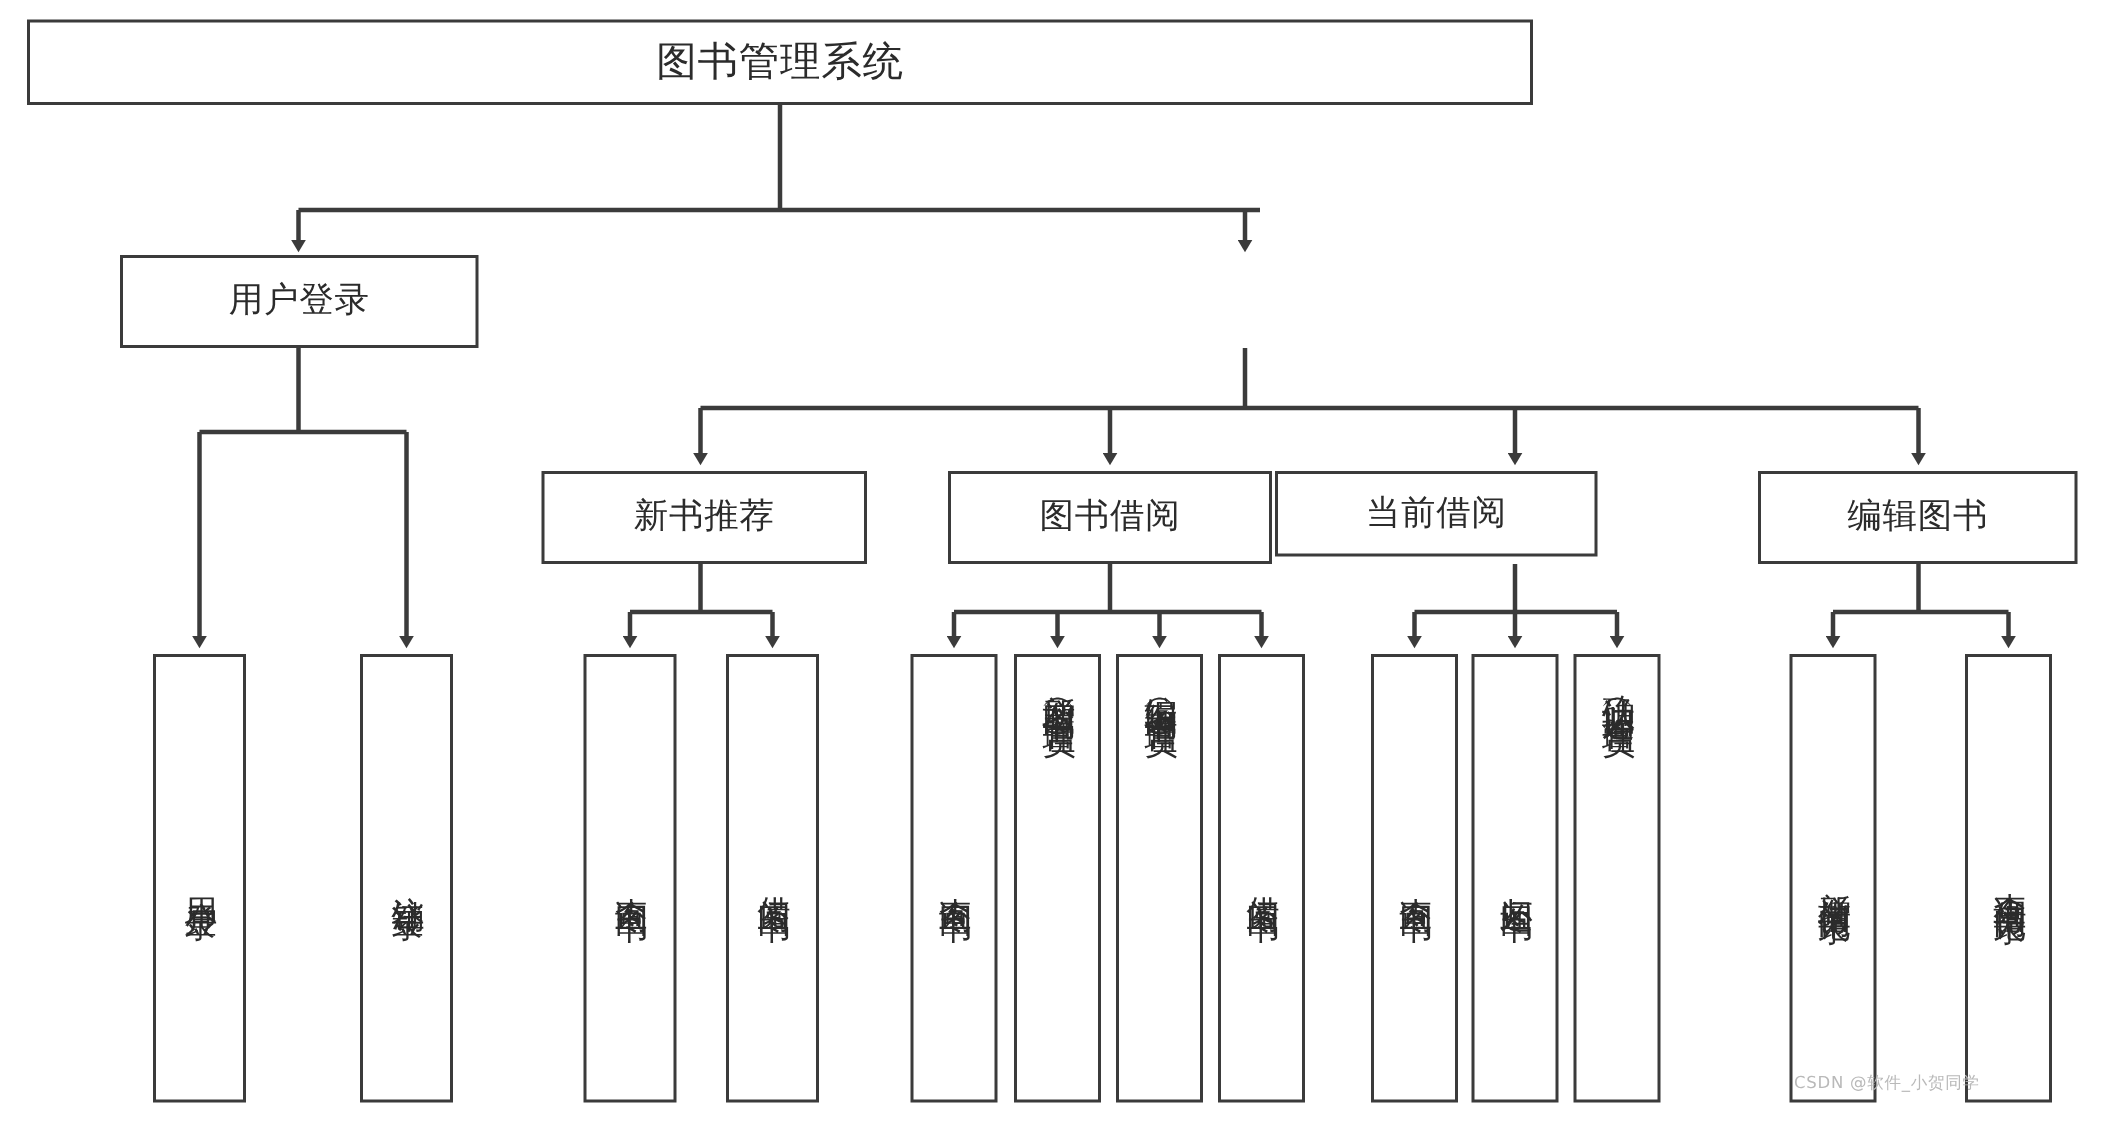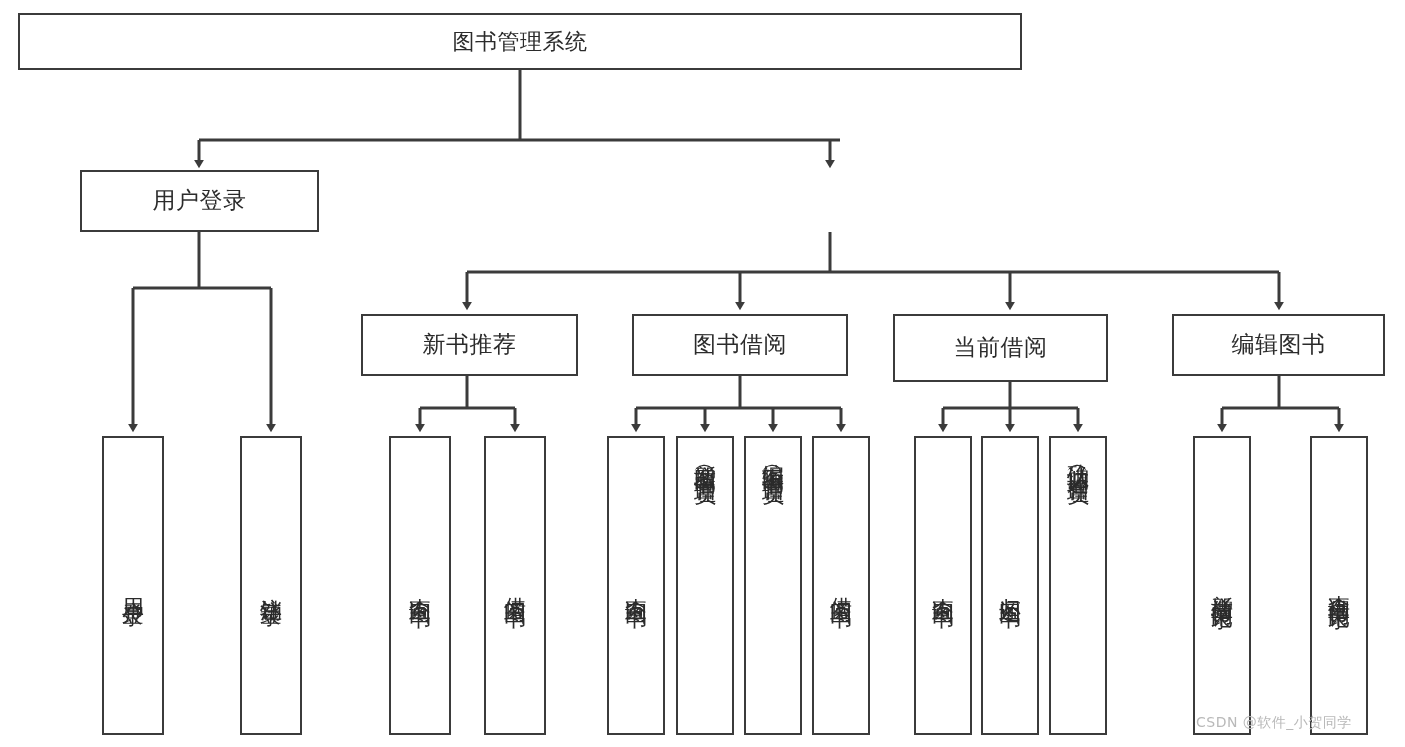--- a/index.html
+++ b/index.html
@@ -42,21 +42,21 @@
     line-height: 1.18;
     white-space: pre;
   }
   
   .node-h .node-label {
     font-size: 23px;
     letter-spacing: 0.5px;
   }
   
   .node-root .node-label {
-    font-size: 22px;
+    font-size: 27px;
   }
   
   .node-v {
     align-items: flex-start;
     padding-top: 8px;
   }
   .node-v .node-label {
     writing-mode: vertical-rl;
     text-orientation: upright;
     font-size: 22px;
@@ -66,21 +66,21 @@
   }
   
   .node-v.center-text {
     align-items: center;
     padding-top: 0;
   }
   .watermark {
     position: absolute;
     left: 1196px;
     top: 714px;
-    font-size: 14px;
+    font-size: 11px;
     color: #b9b9b9;
     white-space: nowrap;
     letter-spacing: 0.5px;
     pointer-events: none;
   }
 </style>
 </head>
 <body>
 
 <div id="diagram-root">
@@ -142,21 +142,21 @@
   <div class="node-box node-h" style="left:80px; top:170px; width:239px; height:62px;">
     <span class="node-label">用户登录</span>
   </div>
 
   <div class="node-box node-h" style="left:632px; top:314px; width:216px; height:62px;">
     <span class="node-label">图书借阅</span>
   </div>
   <div class="node-box node-h" style="left:361px; top:314px; width:217px; height:62px;">
     <span class="node-label">新书推荐</span>
   </div>
-  <div class="node-box node-h" style="left:893px; top:314px; width:215px; height:68px;">
+  <div class="node-box node-h" style="left:850px; top:314px; width:215px; height:57px;">
     <span class="node-label">当前借阅</span>
   </div>
   <div class="node-box node-h" style="left:1172px; top:314px; width:213px; height:62px;">
     <span class="node-label">编辑图书</span>
   </div>
 
   <div class="node-box node-v center-text" style="left:102px; top:436px; width:62px; height:299px;">
     <span class="node-label">用户登录</span>
   </div>
   <div class="node-box node-v center-text" style="left:240px; top:436px; width:62px; height:299px;">

